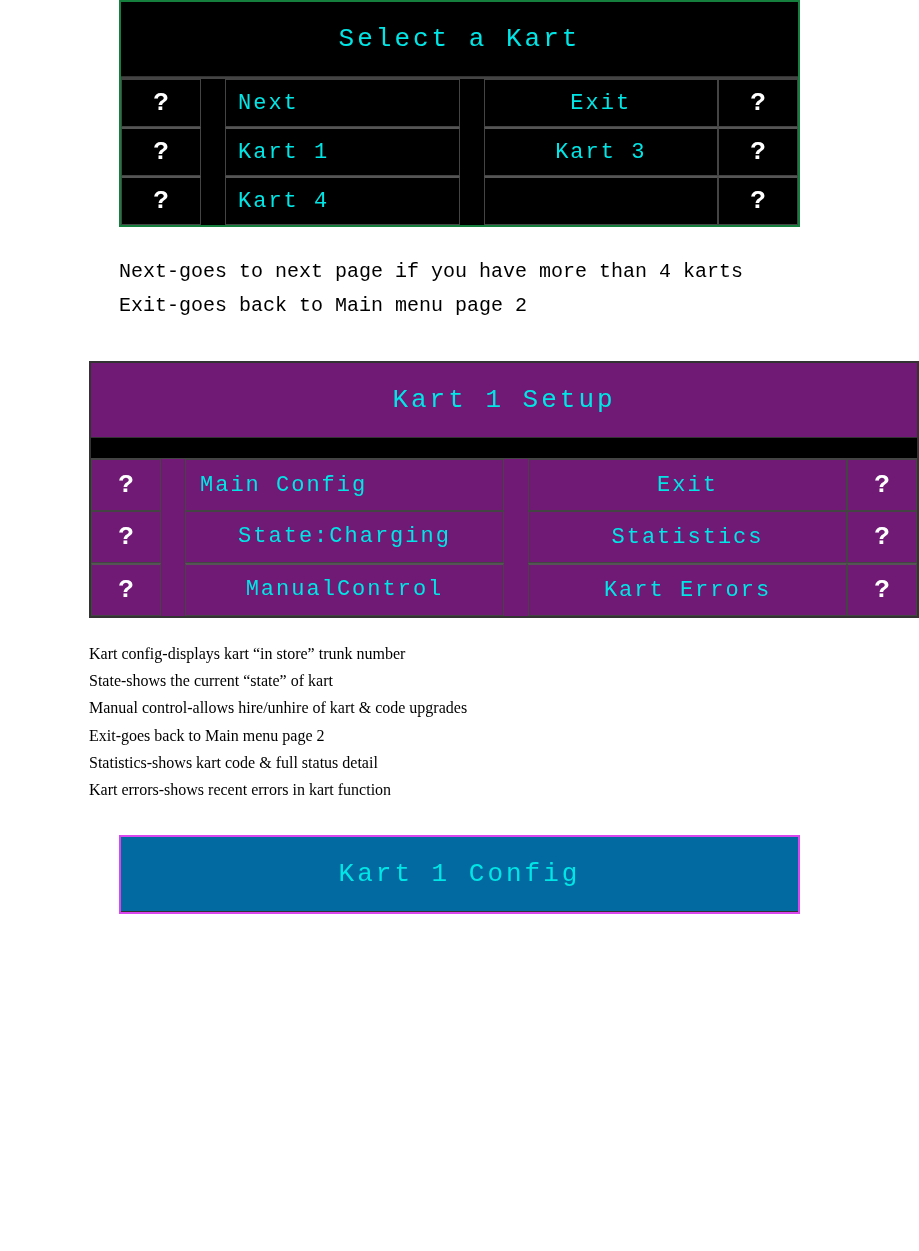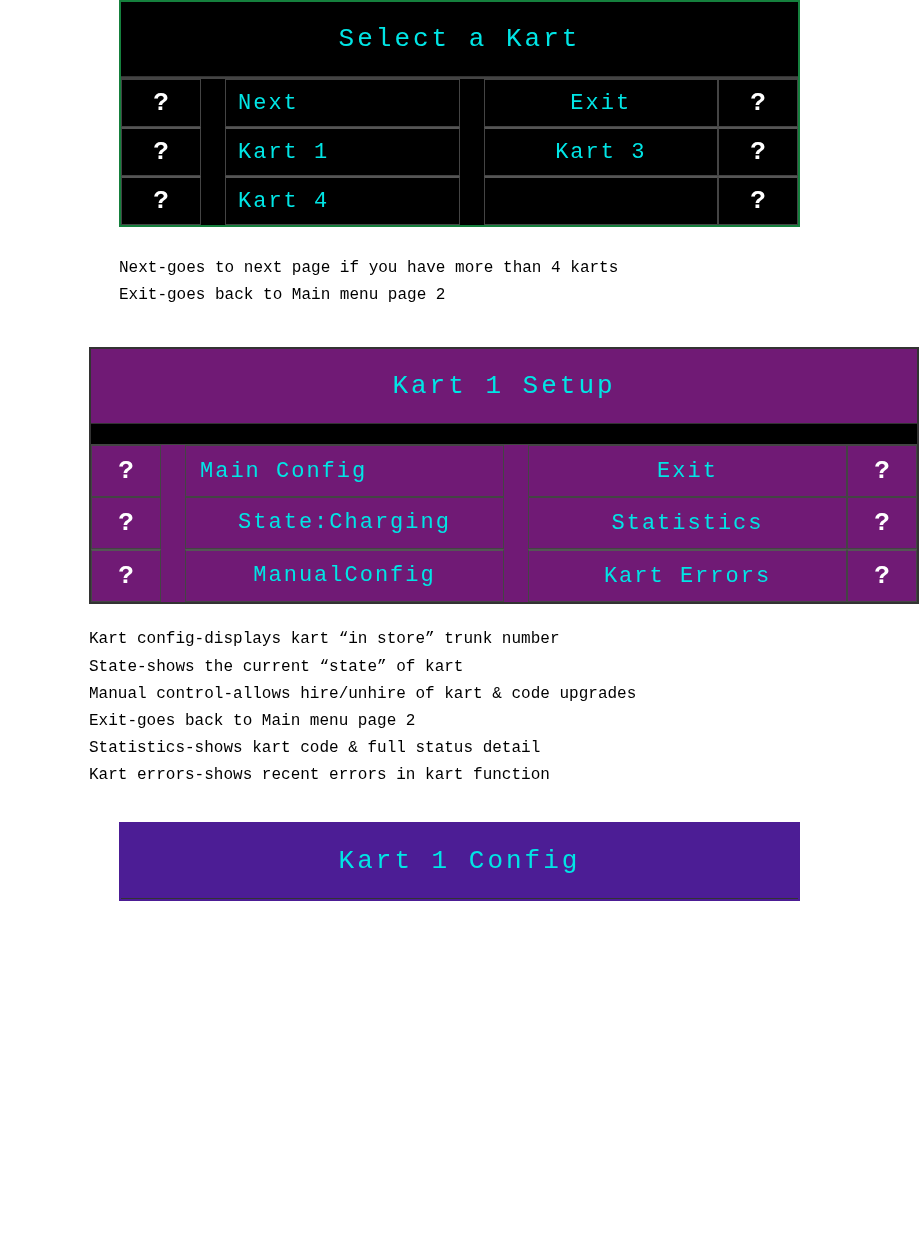--- a/index.html
+++ b/index.html
@@ -61,21 +61,21 @@
       justify-content: center;
     }
 
     .cell-right {
       justify-content: center;
     }
 
     .description-block {
       padding: 28px 0 28px 0;
       font-family: 'Courier New', Courier, monospace;
-      font-size: 16px;
+      font-size: 20px;
       line-height: 1.7;
       color: #000;
     }
 
     
     .section2 {
       margin: 10px 0 0 89px;
     }
 
     .setup-panel {
@@ -98,34 +98,34 @@
 
     .setup-cell-tall {
       padding: 12px 14px;
       align-items: flex-start;
       flex-direction: row;
       justify-content: center;
     }
 
     .description-block2 {
       padding: 22px 0 22px 0;
-      font-family: Liberation Mono, monospace;
+      font-family: Liberation Serif, serif;
       font-size: 16px;
       line-height: 1.7;
       color: #000;
     }
 
     
     .section3 {
       margin: 10px 119px 0 119px;
     }
 
     .config-panel {
-      background: #4c1d95;
-      border: 2px solid #4c1d95;
+      background: #0369a1;
+      border: 2px solid #d946ef;
     }
 
     
     .row-sep {
       border-top: 2px solid #555;
     }
   </style>
 </head>
 <body>
 
@@ -212,21 +212,21 @@
       </div>
       <div class="setup-cell cell-question">
         <span>?</span>
       </div>
 
       <div class="setup-cell cell-question row-sep">
         <span>?</span>
       </div>
       <div class="setup-cell cell-cyan setup-cell-tall row-sep">
         <span>Manual</span>
-        <span>Config</span>
+        <span>Control</span>
       </div>
       <div class="setup-cell cell-cyan cell-right row-sep">
         <span>Kart Errors</span>
       </div>
       <div class="setup-cell cell-question row-sep">
         <span>?</span>
       </div>
 
     </div>
   </div>

